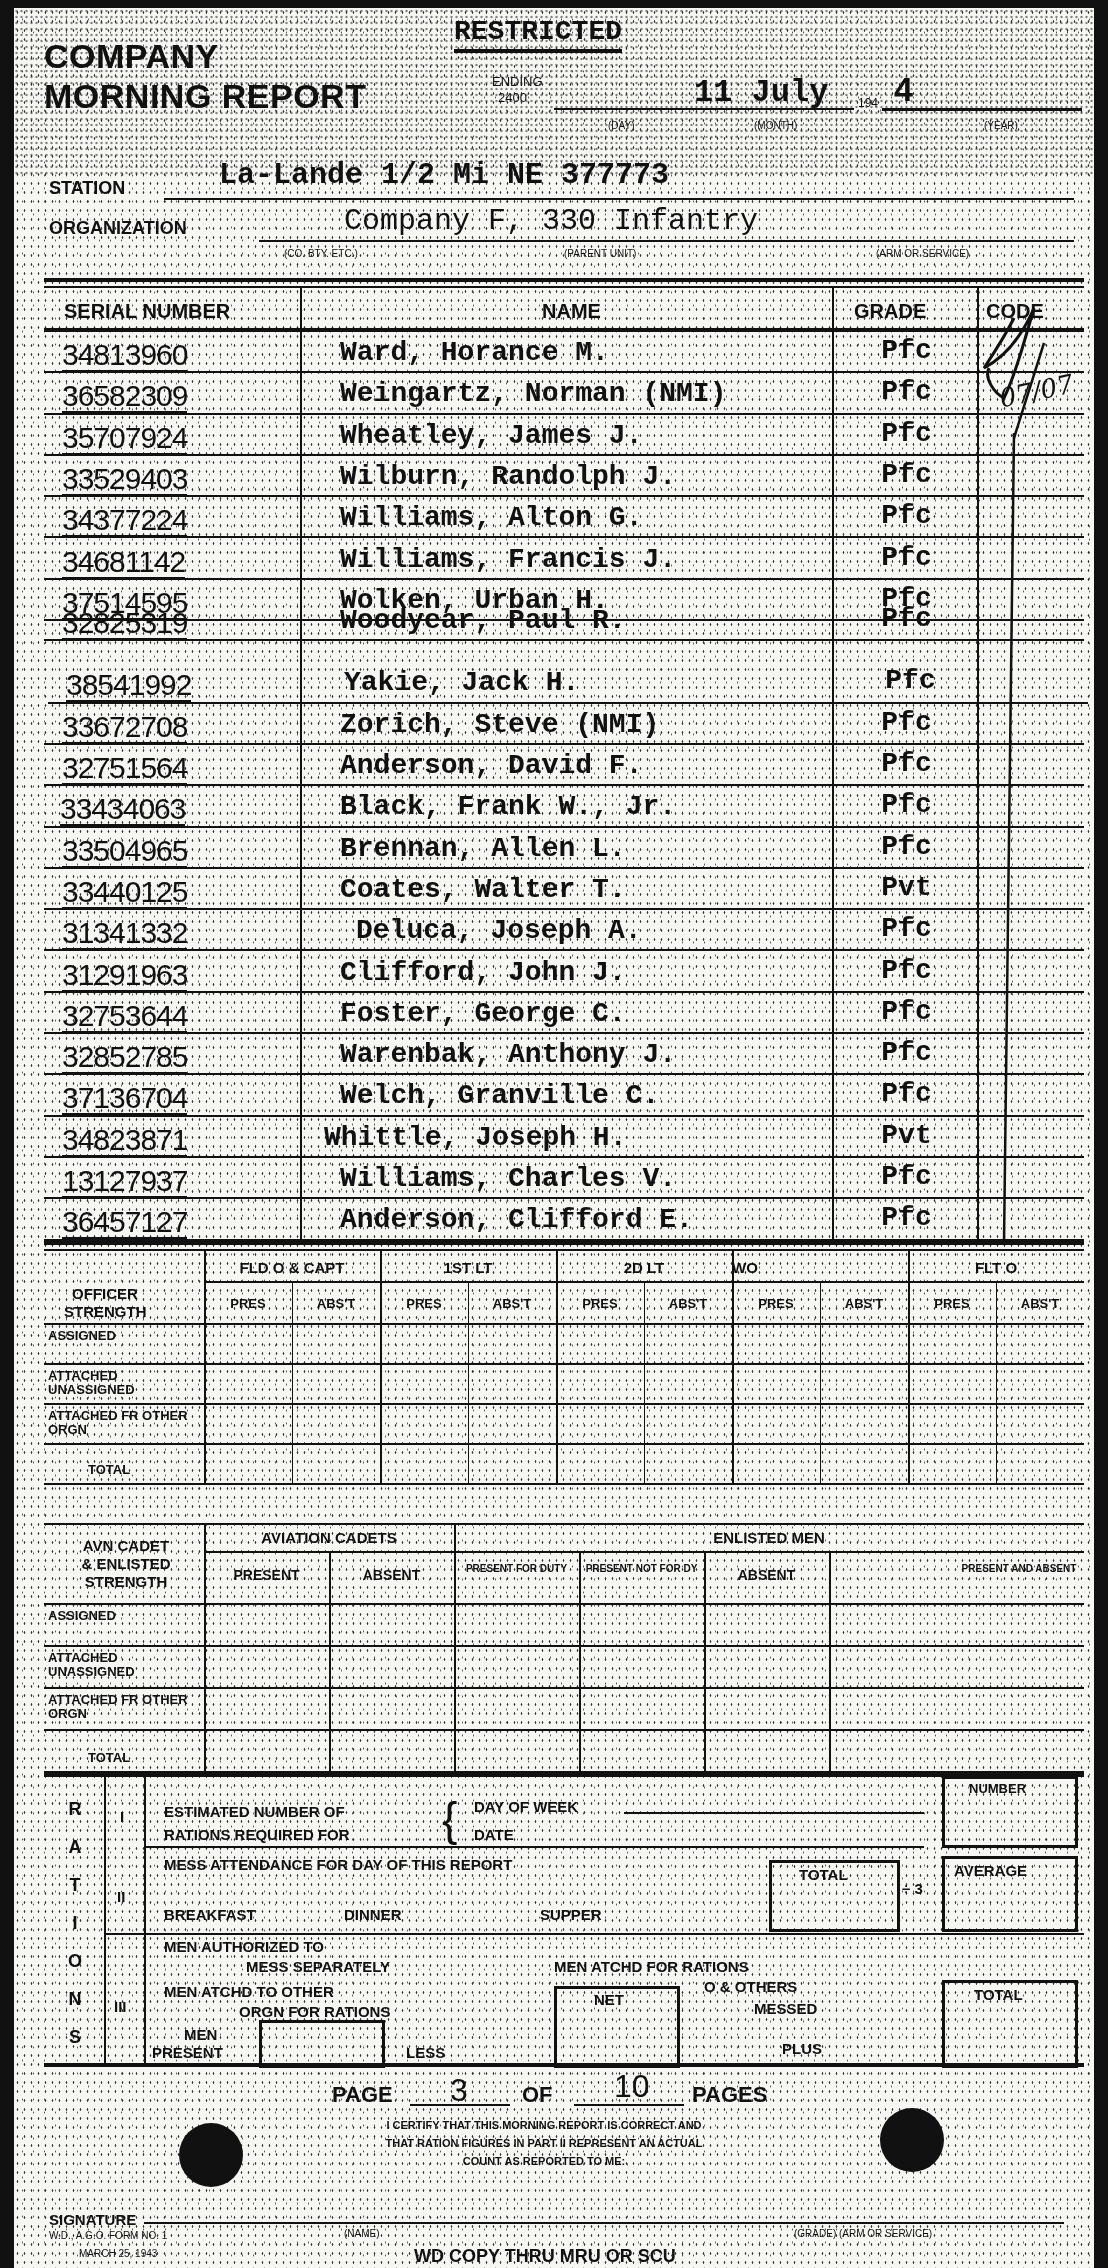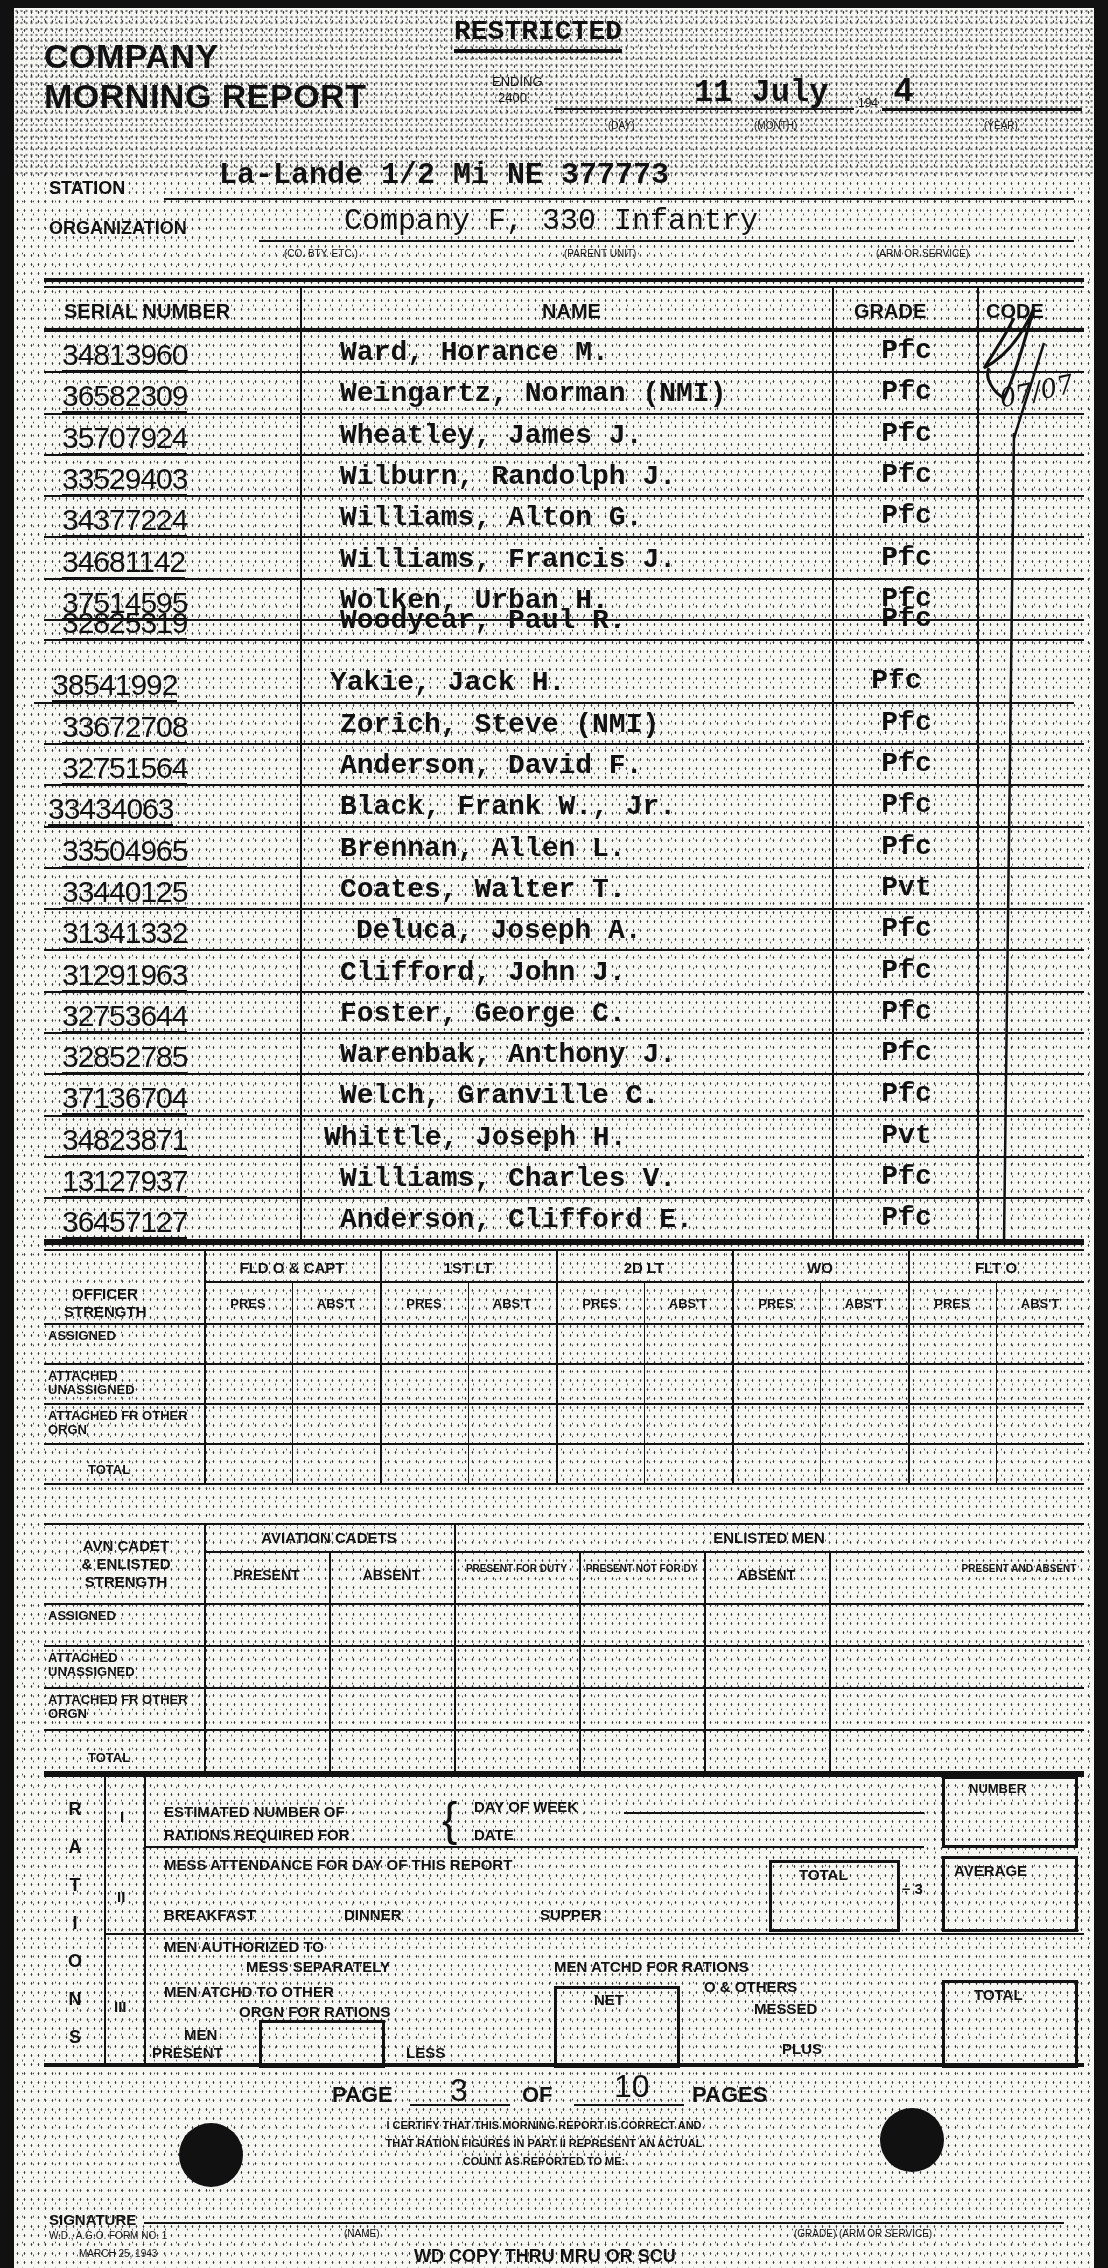--- a/index.html
+++ b/index.html
@@ -121,40 +121,40 @@
         <div class="abs name" style="left:296px;top:6px;">Wolken, Urban H.</div>
         <div class="abs grade" style="left:790px;top:4px;width:145px;">Pfc</div>
         <div class="abs" style="left:0;top:39.3px;width:1040px;height:2px;background:#111;"></div>
       </div>
       <div class="abs" style="left: 30px; top: 592px; width: 1040px; height: 37px;">
         <div class="abs serial" style="left:18px;top:8px;border-bottom:2px solid #111;">32825319</div>
         <div class="abs name" style="left:296px;top:6px;">Woodyear, Paul R.</div>
         <div class="abs grade" style="left:790px;top:4px;width:145px;">Pfc</div>
         <div class="abs" style="left:0;top:39.3px;width:1040px;height:2px;background:#111;"></div>
       </div>
-      <div class="abs" style="left: 20px; top: 654.4px; width: 1040px; height: 58px;">
+      <div class="abs" style="left: 34px; top: 654.4px; width: 1040px; height: 58px;">
         <div class="abs serial" style="left:18px;top:8px;border-bottom:2px solid #111;">38541992</div>
         <div class="abs name" style="left:296px;top:6px;">Yakie, Jack H.</div>
         <div class="abs grade" style="left:790px;top:4px;width:145px;">Pfc</div>
         <div class="abs" style="left:0;top:39.3px;width:1040px;height:2px;background:#111;"></div>
       </div>
       <div class="abs" style="left: 30px; top: 695.7px; width: 1040px; height: 41.3px;">
         <div class="abs serial" style="left:18px;top:8px;border-bottom:2px solid #111;">33672708</div>
         <div class="abs name" style="left:296px;top:6px;">Zorich, Steve (NMI)</div>
         <div class="abs grade" style="left:790px;top:4px;width:145px;">Pfc</div>
         <div class="abs" style="left:0;top:39.3px;width:1040px;height:2px;background:#111;"></div>
       </div>
       <div class="abs" style="left: 30px; top: 737px; width: 1040px; height: 41.3px;">
         <div class="abs serial" style="left:18px;top:8px;border-bottom:2px solid #111;">32751564</div>
         <div class="abs name" style="left:296px;top:6px;">Anderson, David F.</div>
         <div class="abs grade" style="left:790px;top:4px;width:145px;">Pfc</div>
         <div class="abs" style="left:0;top:39.3px;width:1040px;height:2px;background:#111;"></div>
       </div>
       <div class="abs" style="left: 30px; top: 778.3px; width: 1040px; height: 41.3px;">
-        <div class="abs serial" style="left:4px;top:8px;border-bottom:2px solid #111;">33434063</div>
+        <div class="abs serial" style="left:16px;top:8px;border-bottom:2px solid #111;">33434063</div>
         <div class="abs name" style="left:296px;top:6px;">Black, Frank W., Jr.</div>
         <div class="abs grade" style="left:790px;top:4px;width:145px;">Pfc</div>
         <div class="abs" style="left:0;top:39.3px;width:1040px;height:2px;background:#111;"></div>
       </div>
       <div class="abs" style="left: 30px; top: 819.6px; width: 1040px; height: 41.3px;">
         <div class="abs serial" style="left:18px;top:8px;border-bottom:2px solid #111;">33504965</div>
         <div class="abs name" style="left:296px;top:6px;">Brennan, Allen L.</div>
         <div class="abs grade" style="left:790px;top:4px;width:145px;">Pfc</div>
         <div class="abs" style="left:0;top:39.3px;width:1040px;height:2px;background:#111;"></div>
       </div>
@@ -236,21 +236,21 @@
       <div class="abs cell-lbl" style="left:366px;top:1251px;width:176px;text-align:center;">1ST LT</div>
       <div class="line" style="left:454px;top:1273px;width:1px;height:202px;"></div>
       <div class="abs cell-lbl" style="left:366px;top:1287px;width:88px;text-align:center;font-size:13px;">PRES</div>
       <div class="abs cell-lbl" style="left:454px;top:1287px;width:88px;text-align:center;font-size:13px;">ABS'T</div>
       <div class="line" style="left:542px;top:1243px;width:2px;height:232px;"></div>
       <div class="abs cell-lbl" style="left:542px;top:1251px;width:176px;text-align:center;">2D LT</div>
       <div class="line" style="left:630px;top:1273px;width:1px;height:202px;"></div>
       <div class="abs cell-lbl" style="left:542px;top:1287px;width:88px;text-align:center;font-size:13px;">PRES</div>
       <div class="abs cell-lbl" style="left:630px;top:1287px;width:88px;text-align:center;font-size:13px;">ABS'T</div>
       <div class="line" style="left:718px;top:1243px;width:2px;height:232px;"></div>
-      <div class="abs cell-lbl" style="left:718px;top:1251px;width:176px;text-align:center;">WO</div>
+      <div class="abs cell-lbl" style="left:718px;top:1251px;width:176px;text-align:left;">WO</div>
       <div class="line" style="left:806px;top:1273px;width:1px;height:202px;"></div>
       <div class="abs cell-lbl" style="left:718px;top:1287px;width:88px;text-align:center;font-size:13px;">PRES</div>
       <div class="abs cell-lbl" style="left:806px;top:1287px;width:88px;text-align:center;font-size:13px;">ABS'T</div>
       <div class="line" style="left:894px;top:1243px;width:2px;height:232px;"></div>
       <div class="abs cell-lbl" style="left:894px;top:1251px;width:176px;text-align:center;">FLT O</div>
       <div class="line" style="left:982px;top:1273px;width:1px;height:202px;"></div>
       <div class="abs cell-lbl" style="left:894px;top:1287px;width:88px;text-align:center;font-size:13px;">PRES</div>
       <div class="abs cell-lbl" style="left:982px;top:1287px;width:88px;text-align:center;font-size:13px;">ABS'T</div>
       <div class="line" style="left:190px;top:1273px;width:880px;height:2px;"></div>
       <div class="line" style="left:30px;top:1315px;width:1040px;height:2px;"></div>

